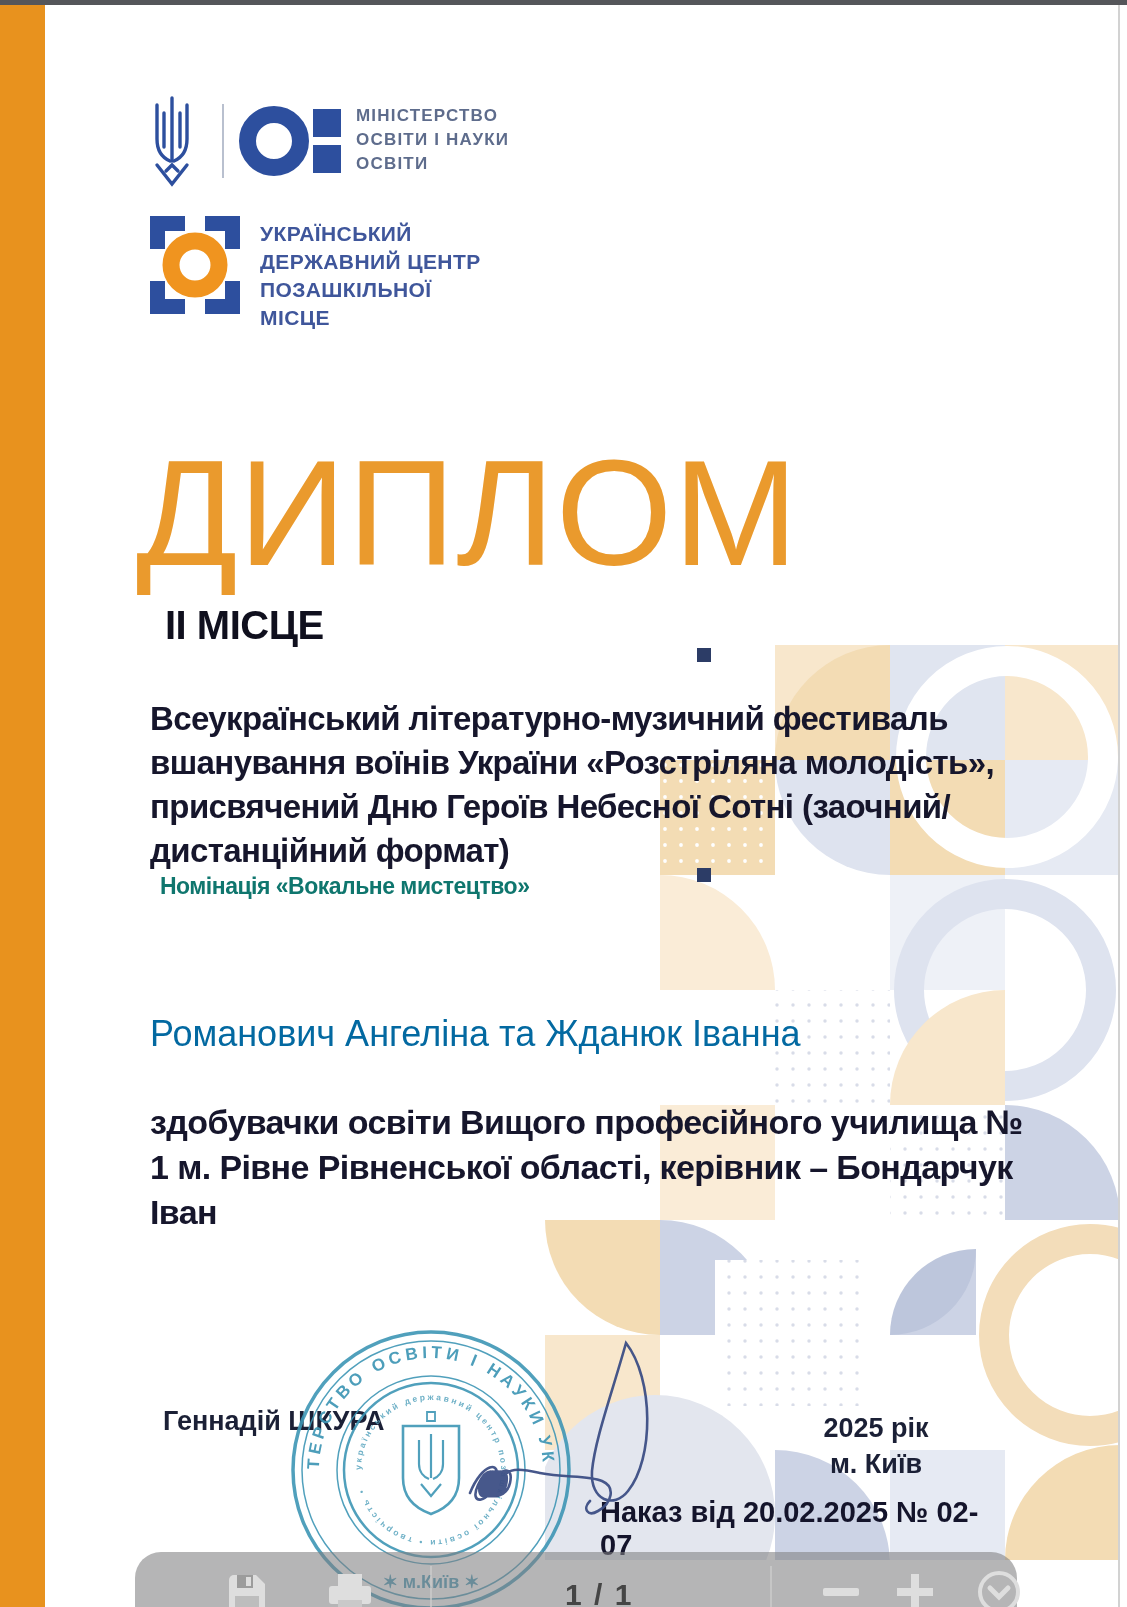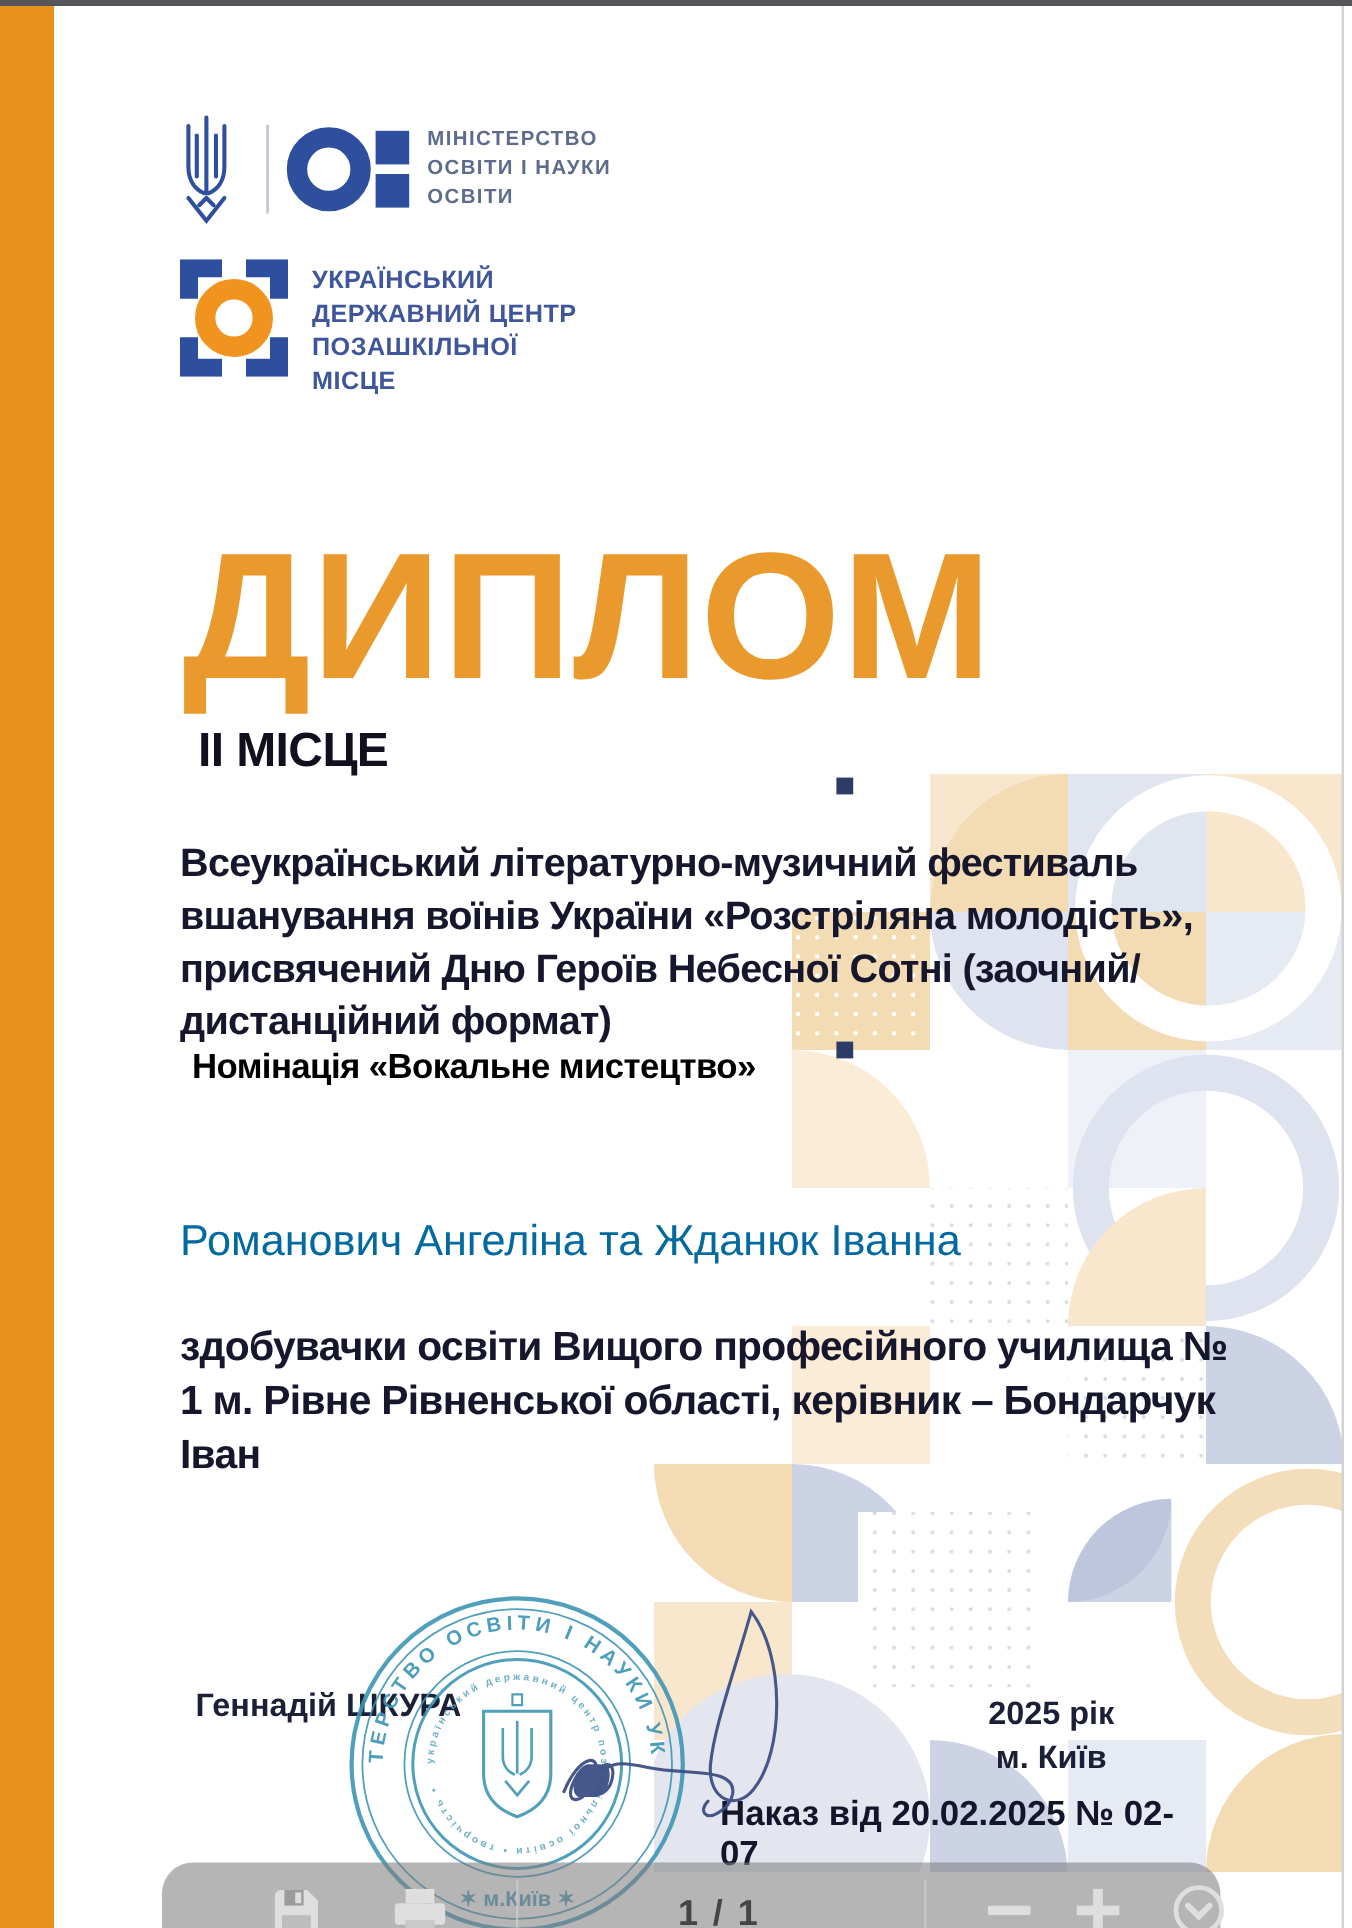--- a/index.html
+++ b/index.html
@@ -13,26 +13,26 @@
   .edgeline{left:1118px;top:5px;width:2px;height:1602px;background:#d2d2d2;z-index:8;}
   .mon-divider{left:222px;top:104px;width:2px;height:74px;background:#b9c0cf;z-index:3;}
   .mon-ring{left:239px;top:106px;width:36px;height:36px;border:17px solid #2D4F9E;border-radius:50%;z-index:3;}
   .mon-sq{width:28px;height:28px;background:#2D4F9E;z-index:3;}
   .mon-text{left:356px;top:104px;z-index:3;color:#5E6C8C;font-size:17px;font-weight:700;
             letter-spacing:1.2px;line-height:24px;}
   .udcpo-text{left:260px;top:220px;z-index:3;color:#3F569B;font-size:21px;font-weight:700;
             letter-spacing:0.4px;line-height:28px;}
 
   
-  .doc-title{left:152px;top:438px;z-index:3;color:#EA9A2D;font-size:150px;font-weight:700;
+  .doc-title{left:136px;top:438px;z-index:3;color:#EA9A2D;font-size:150px;font-weight:400;
              letter-spacing:1px;line-height:1;}
   .doc-place{left:165px;top:603px;z-index:3;color:#10101e;font-size:40px;font-weight:700;letter-spacing:-0.5px;}
   .doc-festival{left:150px;top:697px;width:872px;z-index:3;color:#16162c;font-size:33px;font-weight:700;
              line-height:44px;letter-spacing:-0.6px;}
-  .doc-nomination{left:160px;top:873px;z-index:3;color:#000000;font-size:29px;font-weight:700;letter-spacing:-0.5px;}
+  .doc-nomination{left:160px;top:873px;z-index:3;color:#0f766e;font-size:23px;font-weight:700;letter-spacing:-0.5px;}
   .doc-recipients{left:150px;top:1013px;z-index:3;color:#0369a1;font-size:36px;font-weight:400;}
   .doc-details{left:150px;top:1100px;width:882px;z-index:3;color:#16162c;font-size:34px;font-weight:700;
              line-height:45px;letter-spacing:-0.6px;}
   .signer{left:163px;top:1403px;z-index:3;color:#1b2036;font-size:27px;font-weight:700;line-height:36px;}
   .issue{left:750px;top:1410px;width:252px;z-index:3;color:#1b2036;font-size:27px;font-weight:700;
          line-height:36px;text-align:center;}
   .order{left:600px;top:1496px;width:408px;z-index:3;color:#14142b;font-size:29px;font-weight:700;text-align:left;}
 
   
   .stamp{left:283px;top:1322px;z-index:4;}

